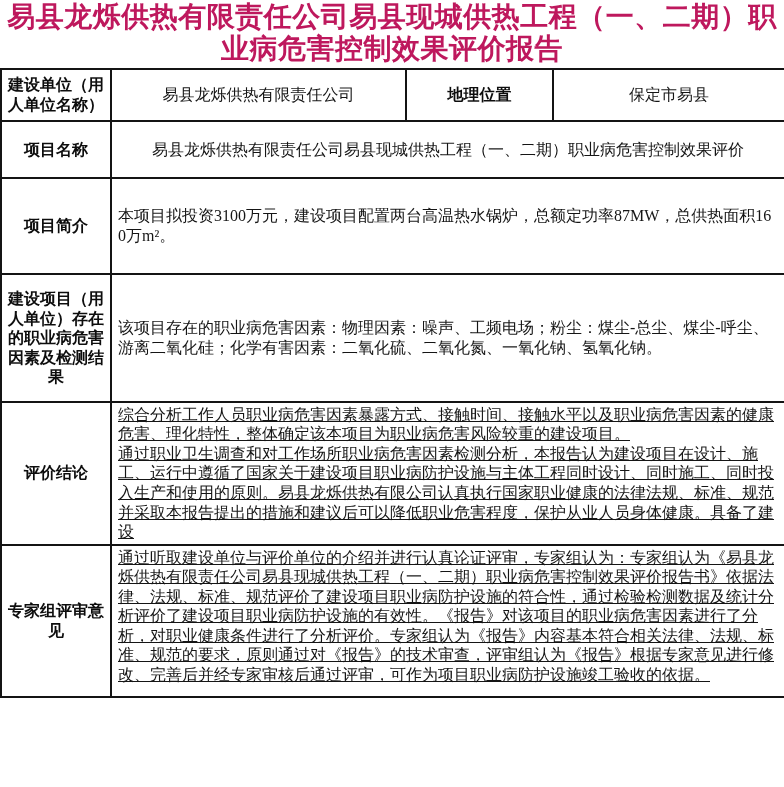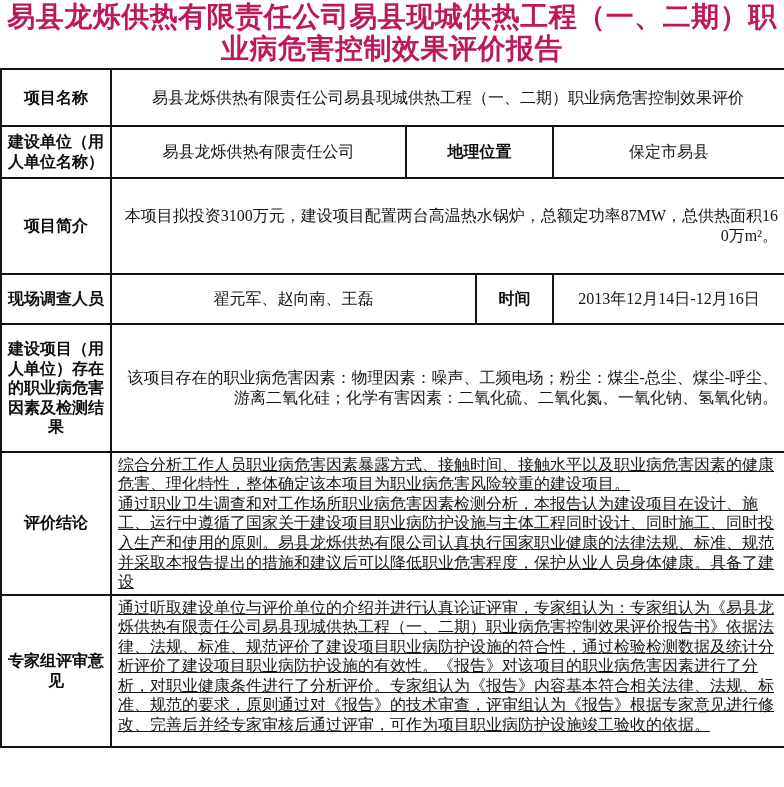--- a/index.html
+++ b/index.html
@@ -37,21 +37,21 @@
     text-align: center;
     vertical-align: middle;
     padding: 2px 3px;
     color: #0d0d0d;
   }
   table.report td {
     font-weight: 400;
     padding: 2px 6px;
   }
   td.center { text-align: center; vertical-align: middle; }
-  td.left-mid { text-align: right; vertical-align: middle; font-family: Liberation Serif, serif; }
+  td.left-mid { text-align: left; vertical-align: middle; font-family: Liberation Serif, serif; }
   td.left-top { text-align: left; vertical-align: top; padding-top: 4px; text-decoration: underline; }
   .para { margin: 0; }
 </style>
 </head>
 <body>
 
 <div class="page">
 
   <div class="doc-title">易县龙烁供热有限责任公司易县现城供热工程（一、二期）职业病危害控制效果评价报告</div>
 
@@ -59,44 +59,38 @@
     <colgroup>
       <col style="width:110px">
       <col style="width:155px">
       <col style="width:140px">
       <col style="width:70px">
       <col style="width:77px">
       <col style="width:232px">
     </colgroup>
 
     <tbody>
-        <tr style="height:57px;">
-      <th>项目名称</th>
-      <td colspan="5" class="center">易县龙烁供热有限责任公司易县现城供热工程（一、二期）职业病危害控制效果评价</td>
-    </tr>
-
-    <tr style="height:52px;">
+        <tr style="height:52px;">
       <th>建设单位（用人单位名称）</th>
       <td colspan="2" class="center">易县龙烁供热有限责任公司</td>
       <th colspan="2">地理位置</th>
       <td class="center">保定市易县</td>
+    </tr>
+
+    <tr style="height:57px;">
+      <th>项目名称</th>
+      <td colspan="5" class="center">易县龙烁供热有限责任公司易县现城供热工程（一、二期）职业病危害控制效果评价</td>
     </tr>
 
     <tr style="height:96px;">
       <th>项目简介</th>
       <td colspan="5" class="left-mid">本项目拟投资3100万元，建设项目配置两台高温热水锅炉，总额定功率87MW，总供热面积160万m²。</td>
     </tr>
 
 
-    <tr style="height:50px;">
-      <th>现场调查人员</th>
-      <td colspan="3" class="center">翟元军、赵向南、王磊</td>
-      <th>时间</th>
-      <td class="center">2013年12月14日-12月16日</td>
-    </tr>
 
     <tr style="height:128px;">
       <th>建设项目（用人单位）存在的职业病危害因素及检测结果</th>
       <td colspan="5" class="left-mid">该项目存在的职业病危害因素：物理因素：噪声、工频电场；粉尘：煤尘-总尘、煤尘-呼尘、游离二氧化硅；化学有害因素：二氧化硫、二氧化氮、一氧化钠、氢氧化钠。</td>
     </tr>
 
     <tr style="height:118px;">
       <th>评价结论</th>
       <td colspan="5" class="left-top">
         <p class="para">综合分析工作人员职业病危害因素暴露方式、接触时间、接触水平以及职业病危害因素的健康危害、理化特性，整体确定该本项目为职业病危害风险较重的建设项目。</p>

